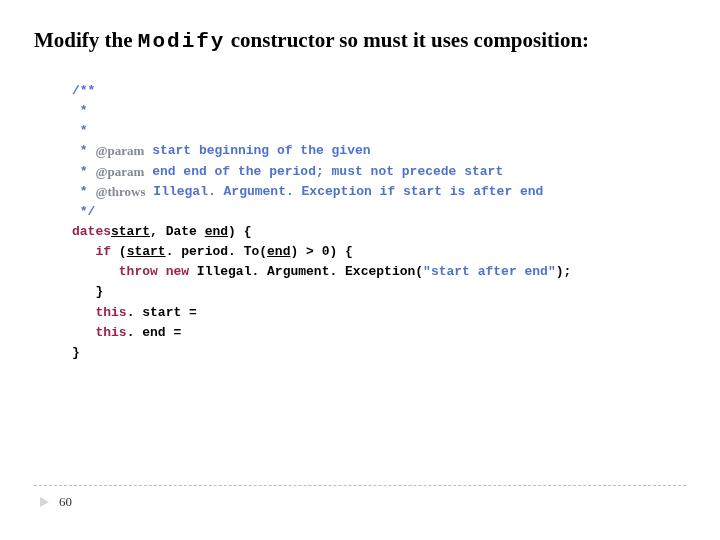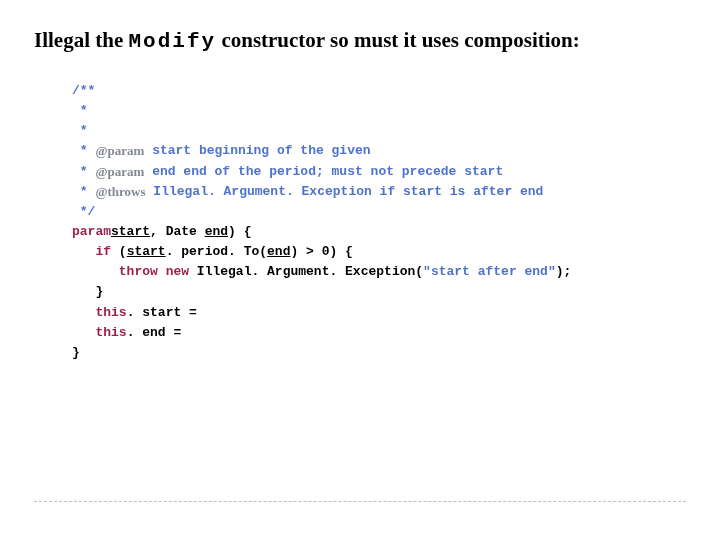--- a/index.html
+++ b/index.html
@@ -66,36 +66,40 @@
   .page-num {
     font-size: 13px;
     color: #333;
   }
 </style>
 </head>
 <body>
 
 <div class="slide">
   <h1 class="title">
-    <span>Illegal the </span><span class="code-word">Modify</span><span> constructor so must it uses composition:</span>
+    <span>Modify the </span><span class="code-word">Modify</span><span> constructor so must it uses composition:</span>
   </h1>
 
   <div class="code-block">
     <div class="code-line"><span class="c-comment">/**</span></div>
     <div class="code-line"><span class="c-comment"> * </span></div>
     <div class="code-line"><span class="c-comment"> *</span></div>
     <div class="code-line"><span class="c-comment"> * </span><span class="c-tag">@param</span><span class="c-comment"> start </span><span class="c-comment">beginning of the given</span></div>
     <div class="code-line"><span class="c-comment"> * </span><span class="c-tag">@param</span><span class="c-comment"> end </span><span class="c-comment">end of the period; must not precede start</span></div>
     <div class="code-line"><span class="c-comment"> * </span><span class="c-tag">@throws</span><span class="c-comment"> Illegal. Argument. Exception if start is after end</span></div>
     <div class="code-line"><span class="c-comment"> */</span></div>
-    <div class="code-line"><span class="c-kw">param</span><span class="c-under">start</span><span>, Date </span><span class="c-under">end</span><span>) {</span></div>
+    <div class="code-line"><span class="c-kw">dates</span><span class="c-under">start</span><span>, Date </span><span class="c-under">end</span><span>) {</span></div>
     <div class="code-line"><span>   </span><span class="c-kw">if</span><span> (</span><span class="c-under">start</span><span>. period. To(</span><span class="c-under">end</span><span>) &gt; 0) {</span></div>
     <div class="code-line"><span>      </span><span class="c-kw">throw</span><span> </span><span class="c-kw">new</span><span> Illegal. Argument. Exception(</span><span class="c-str">"start after end"</span><span>);</span></div>
     <div class="code-line"><span>   }</span></div>
     <div class="code-line"><span>   </span><span class="c-kw">this</span><span>. start = </span></div>
     <div class="code-line"><span>   </span><span class="c-kw">this</span><span>. end = </span></div>
     <div class="code-line"><span>}</span></div>
   </div>
 </div>
 
 <div class="footer">
   <div class="footer-line"></div>
+  <div class="footer-row">
+    <div class="page-marker"></div>
+    <div class="page-num">60</div>
+  </div>
 </div>
 
 </body></html>

